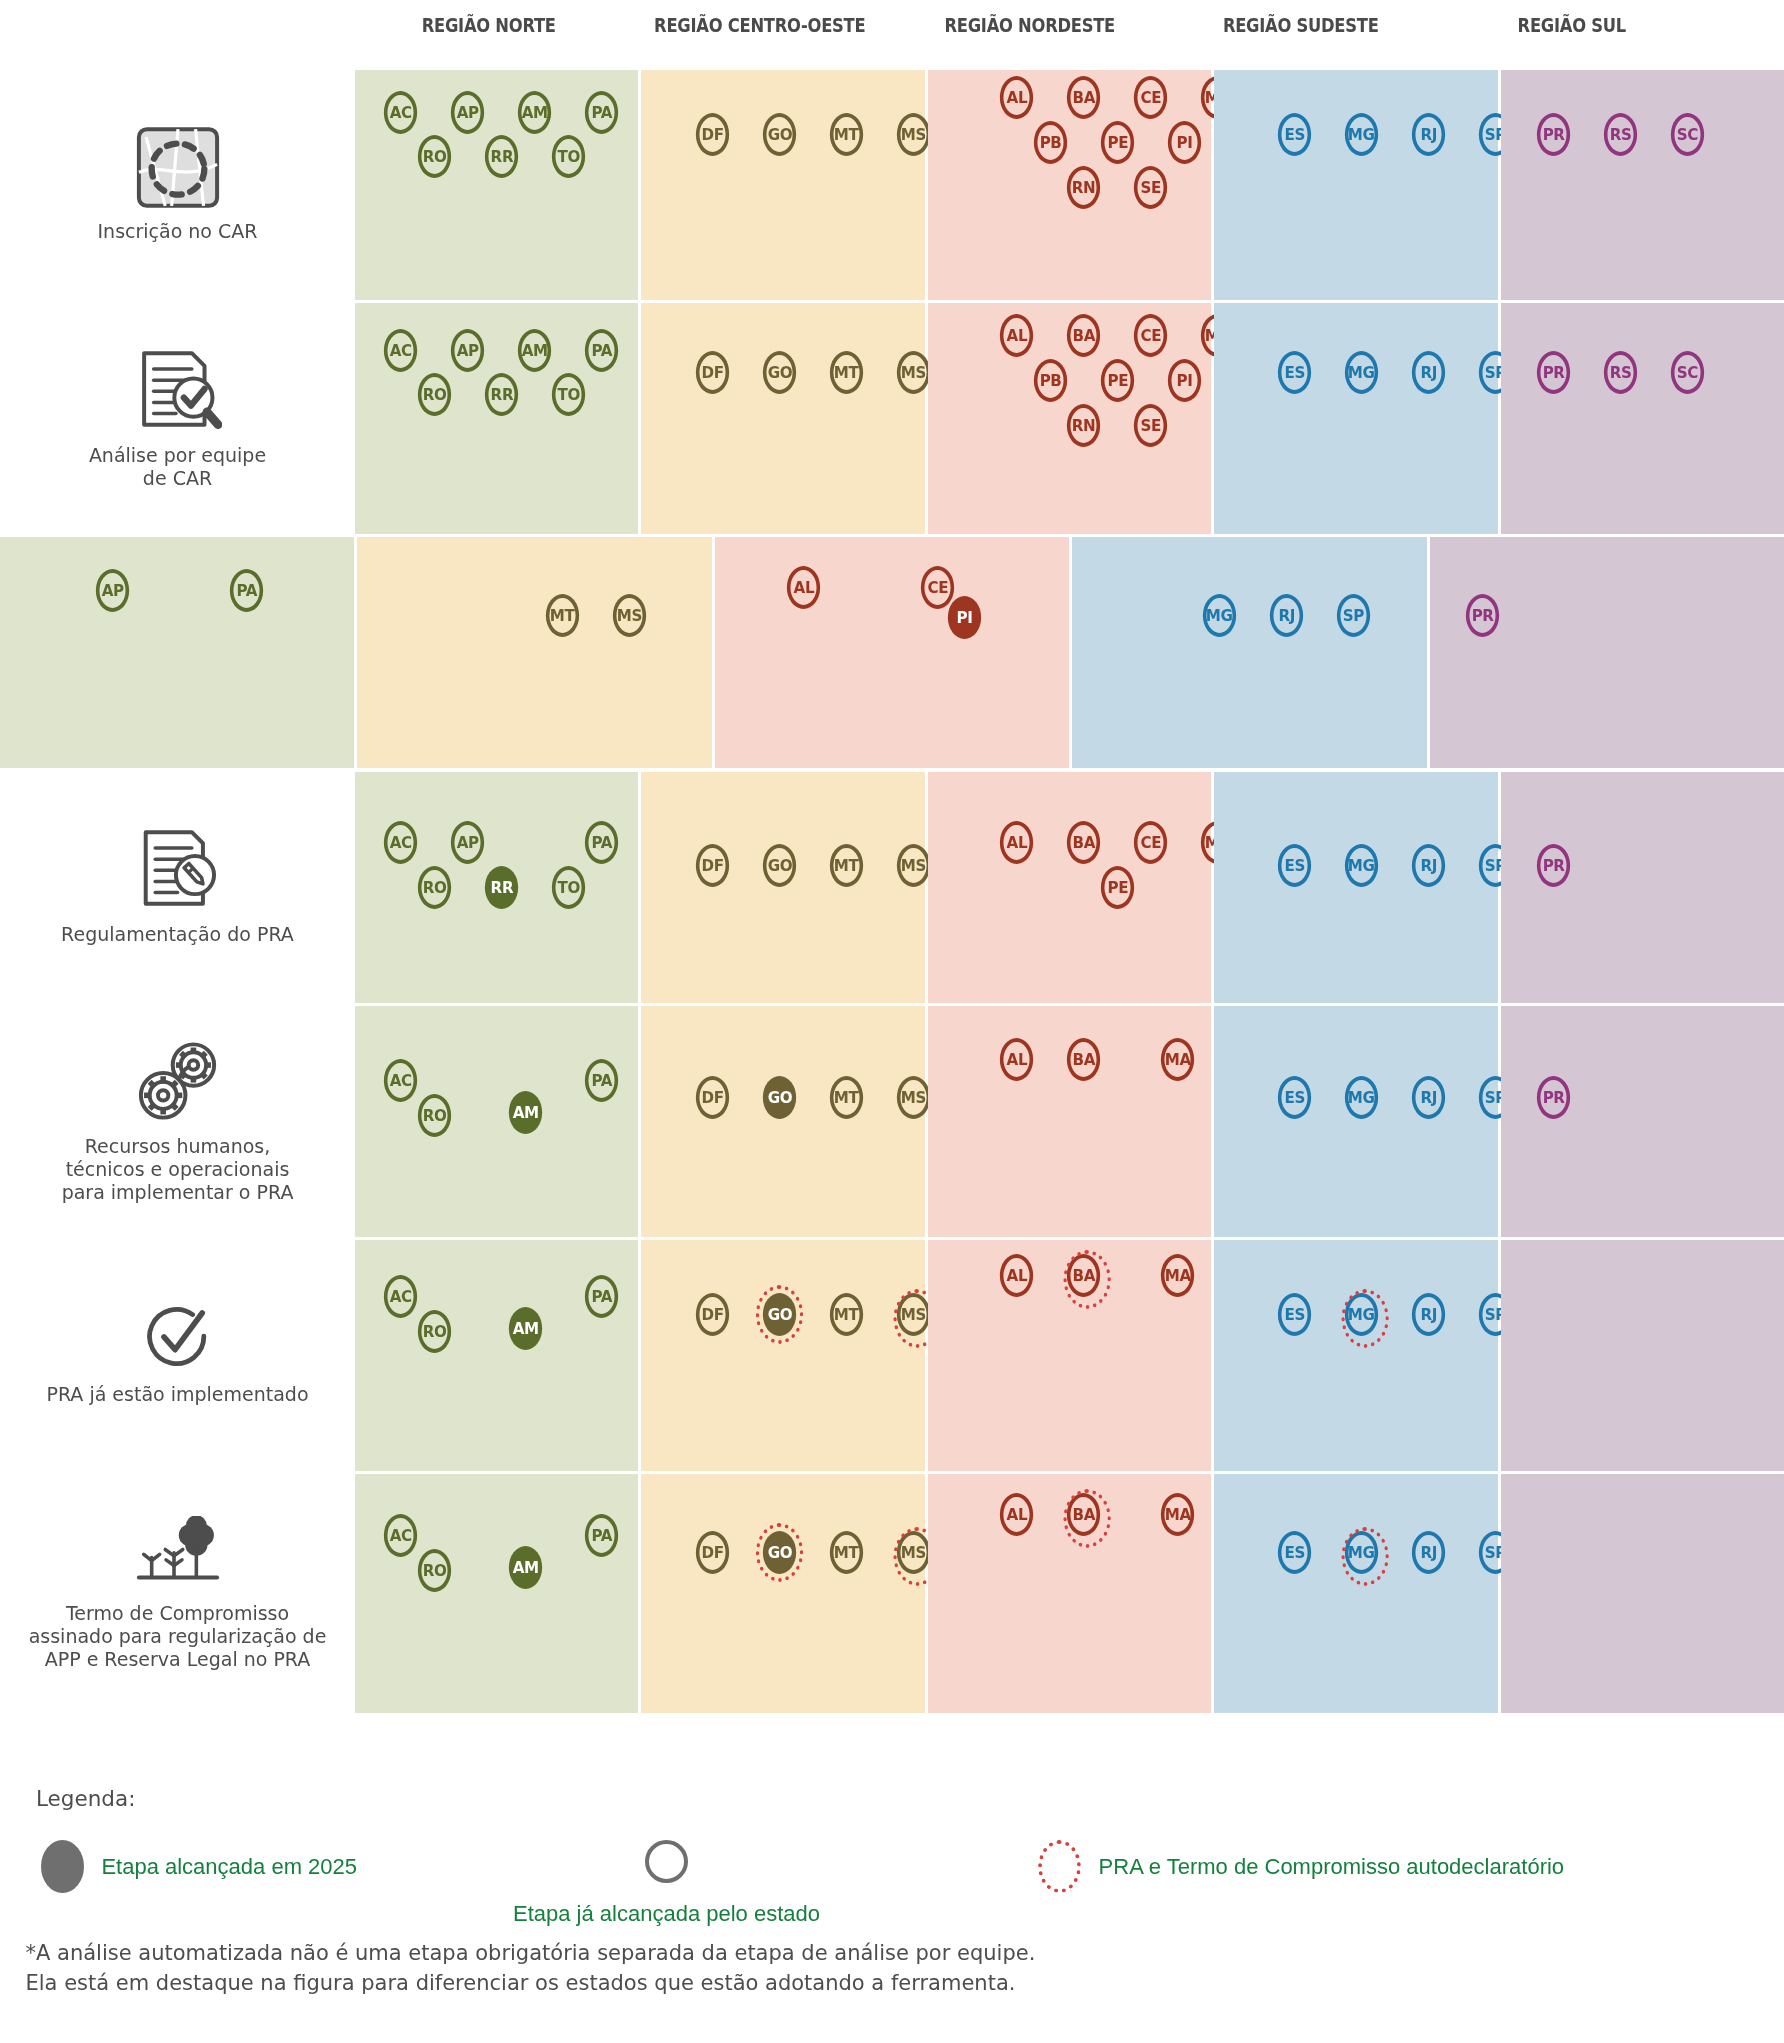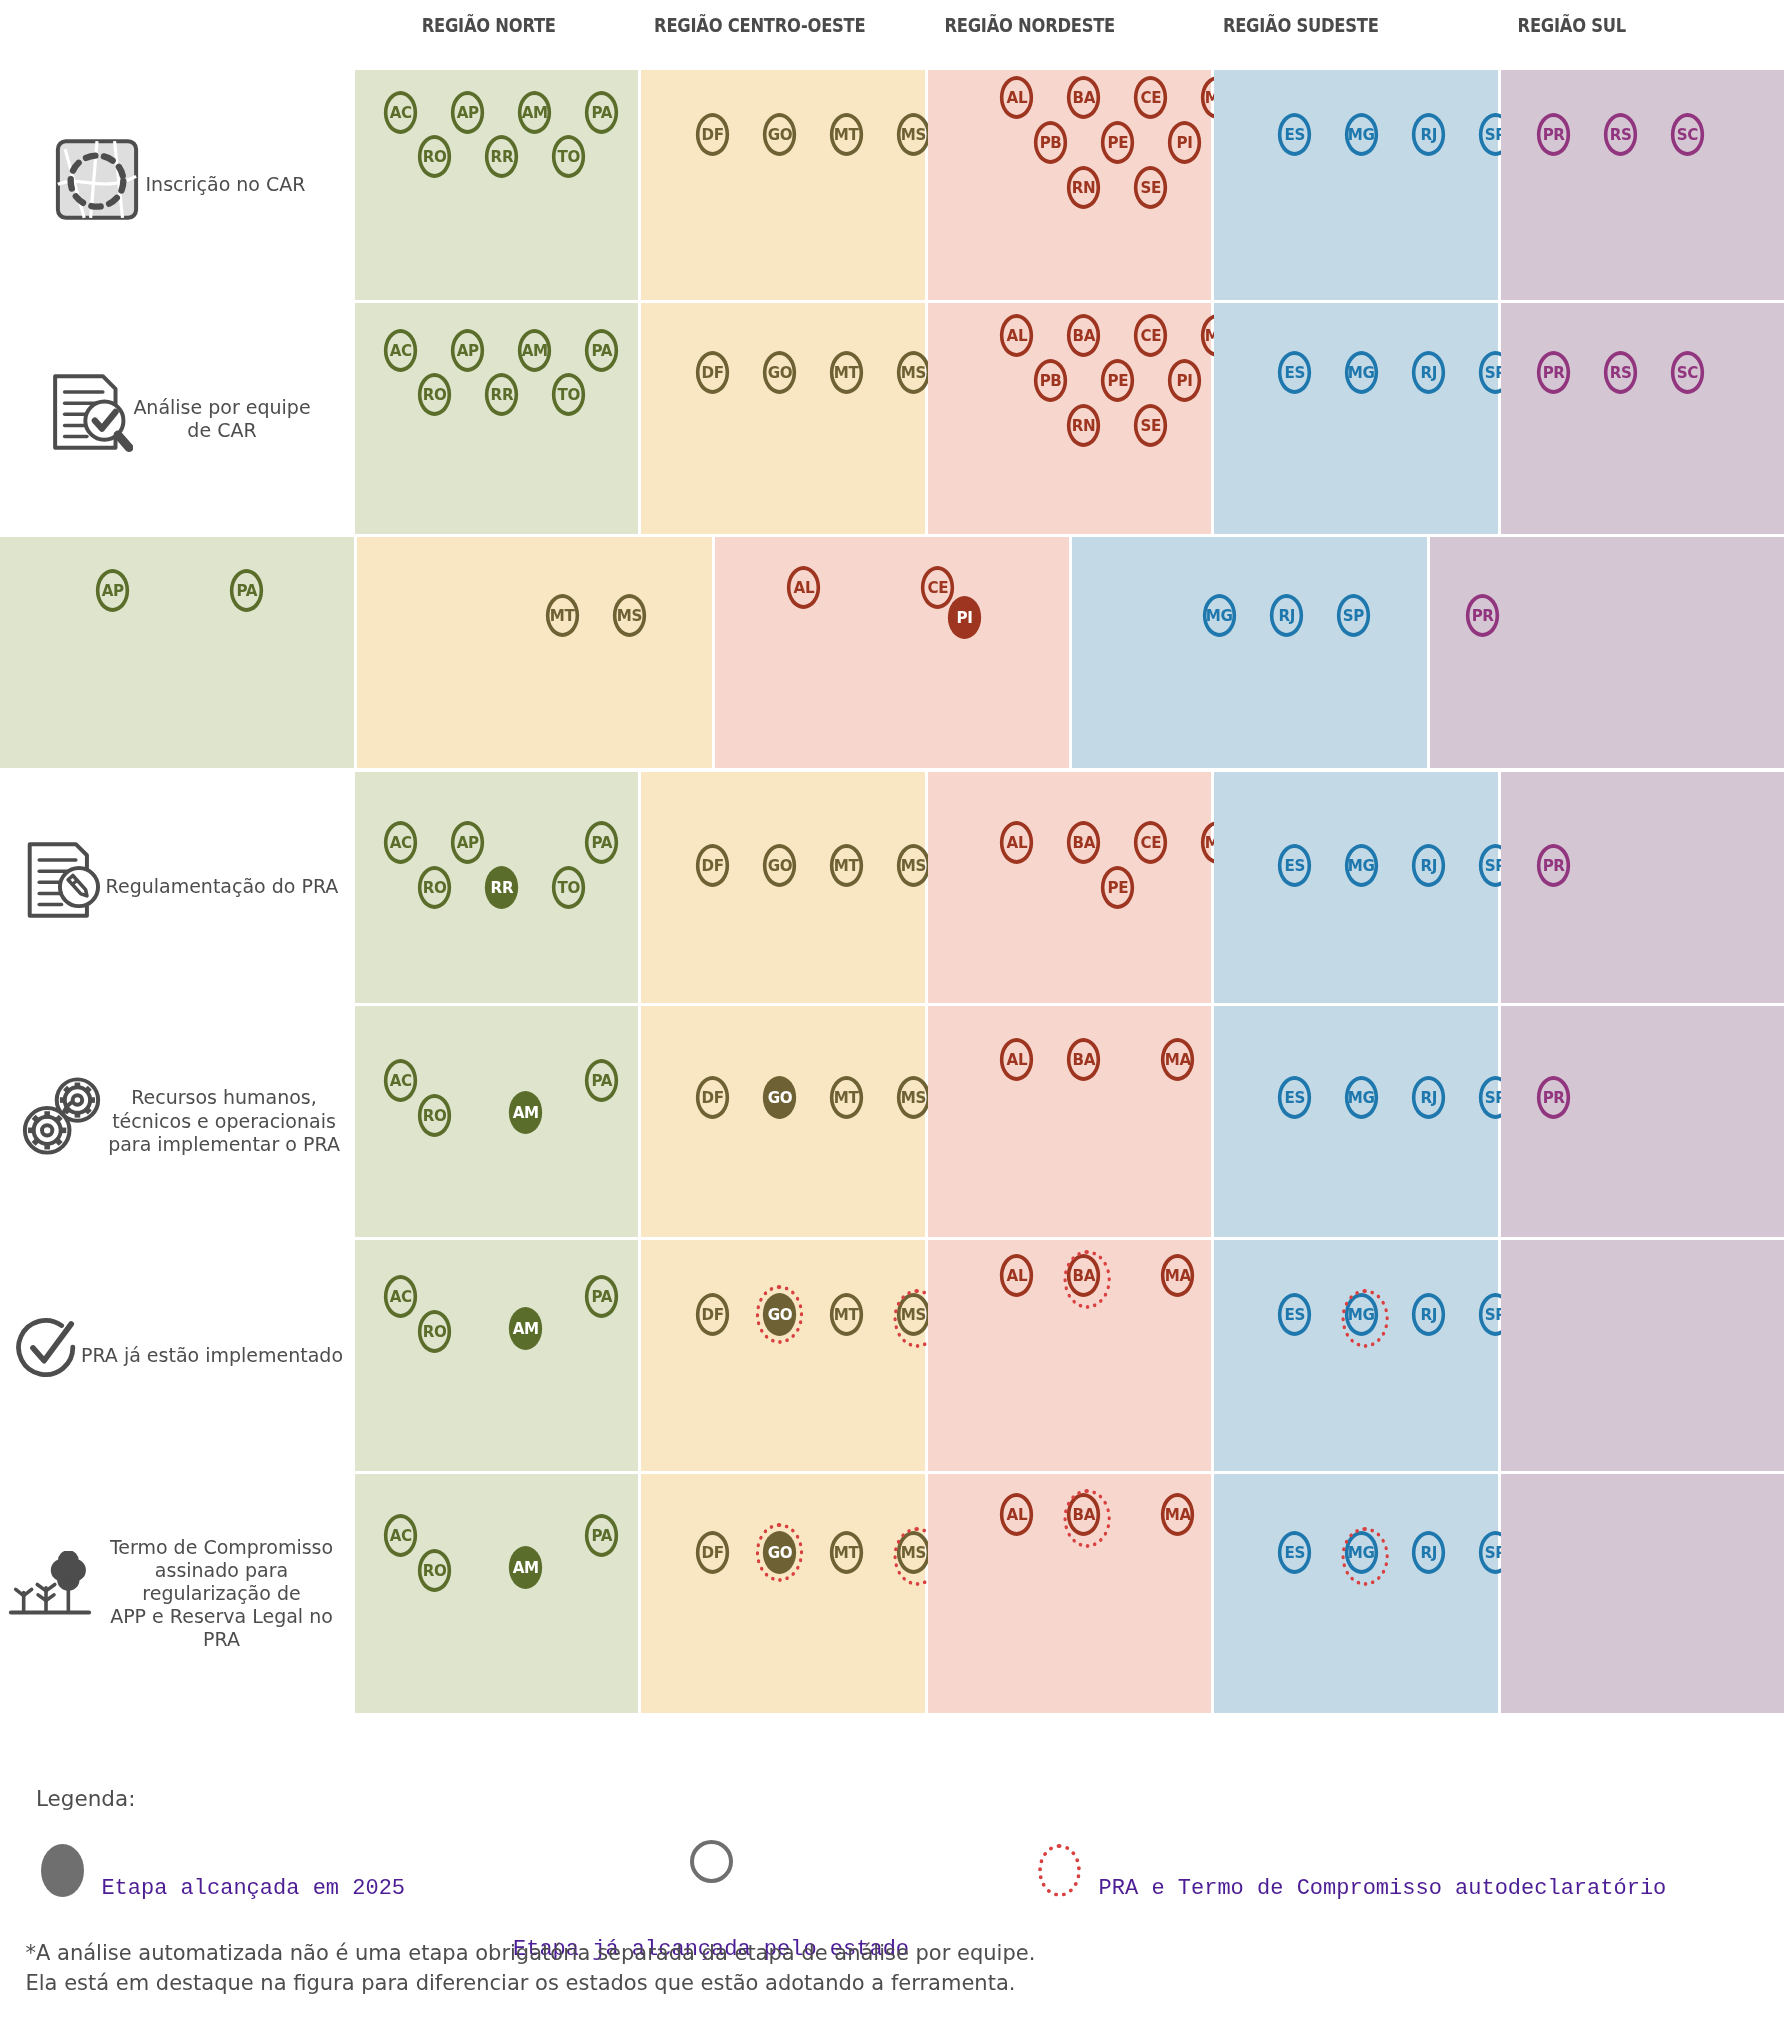--- a/index.html
+++ b/index.html
@@ -23,21 +23,21 @@
     color: #4a4a4a;
     transform: scaleX(0.86); transform-origin: center;
     white-space: nowrap;
   }
 
   
   .grid { position: absolute; left: 0; top: 70px; width: 1784px; }
   .row { display: flex; align-items: stretch; margin-bottom: 3.2px; }
   .rowlabel {
     width: 355px; flex: 0 0 355px;
-    display: flex; flex-direction: row;
+    display: flex; flex-direction: column;
     align-items: center; justify-content: center;
     padding: 0 6px;
   }
   .rowlabel .icon { margin-bottom: 8px; display: block; }
   .rowlabel .ltext {
     font-family: "DejaVu Sans", sans-serif;
     font-size: 19px; line-height: 1.22; color: #4d4d4d;
     text-align: center; white-space: pre-line;
   }
   .cells { flex: 1 1 auto; display: flex; gap: 3.2px; }
@@ -94,22 +94,22 @@
   .legend-items { position: relative; height: 65px; }
   .legend-item { position: absolute; display: flex; align-items: center; gap: 17.6px; }
   .legend-item:nth-child(1) { left: 4.8px;   top: 0; }
   .legend-item:nth-child(2) { left: 477px; top: 0; flex-direction: column; }
   .legend-item:nth-child(3) { left: 1002px;top: 0; }
   .legend-mark { width: 43px; height: 53px; border-radius: 50%; flex: 0 0 43px; }
   .lm-filled  { background: #6f6f6f; }
   .lm-outline { border: 4.8px solid #6f6f6f; background: transparent; }
   .lm-dotted  { border: 4px dotted #d94040; background: transparent; }
   .legend-label {
-    font-family: Liberation Mono, monospace;
-    font-size: 22px; color: #4c1d95; white-space: nowrap; margin-top: 36px;
+    font-family: Liberation Sans, sans-serif;
+    font-size: 22px; color: #15803d; white-space: nowrap;
   }
 
   .footnote {
     position: absolute; left: 25.5px; top: 1939px; width: 1676px;
     font-family: "DejaVu Sans", sans-serif;
     font-size: 21px; line-height: 1.42; color: #4d4d4d;
     white-space: pre-line;
   }
 </style>
 </head>

